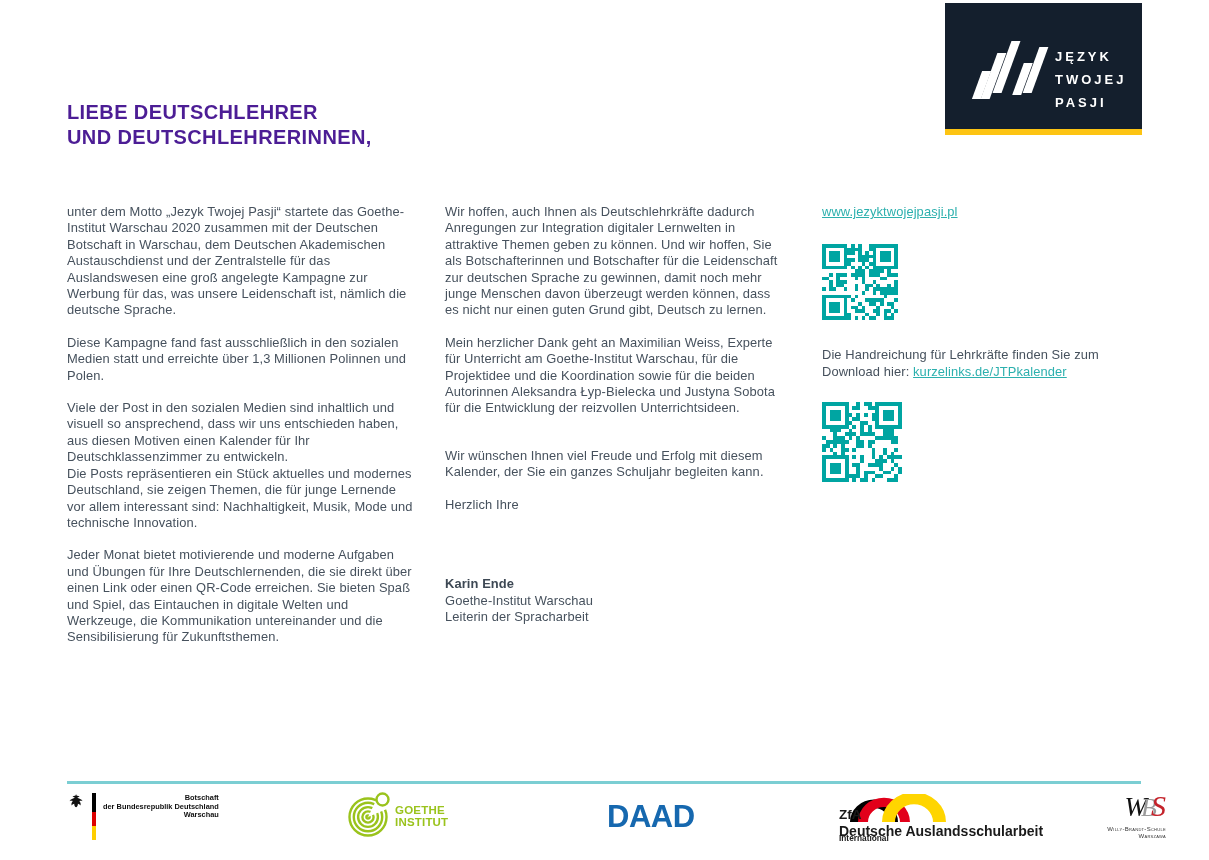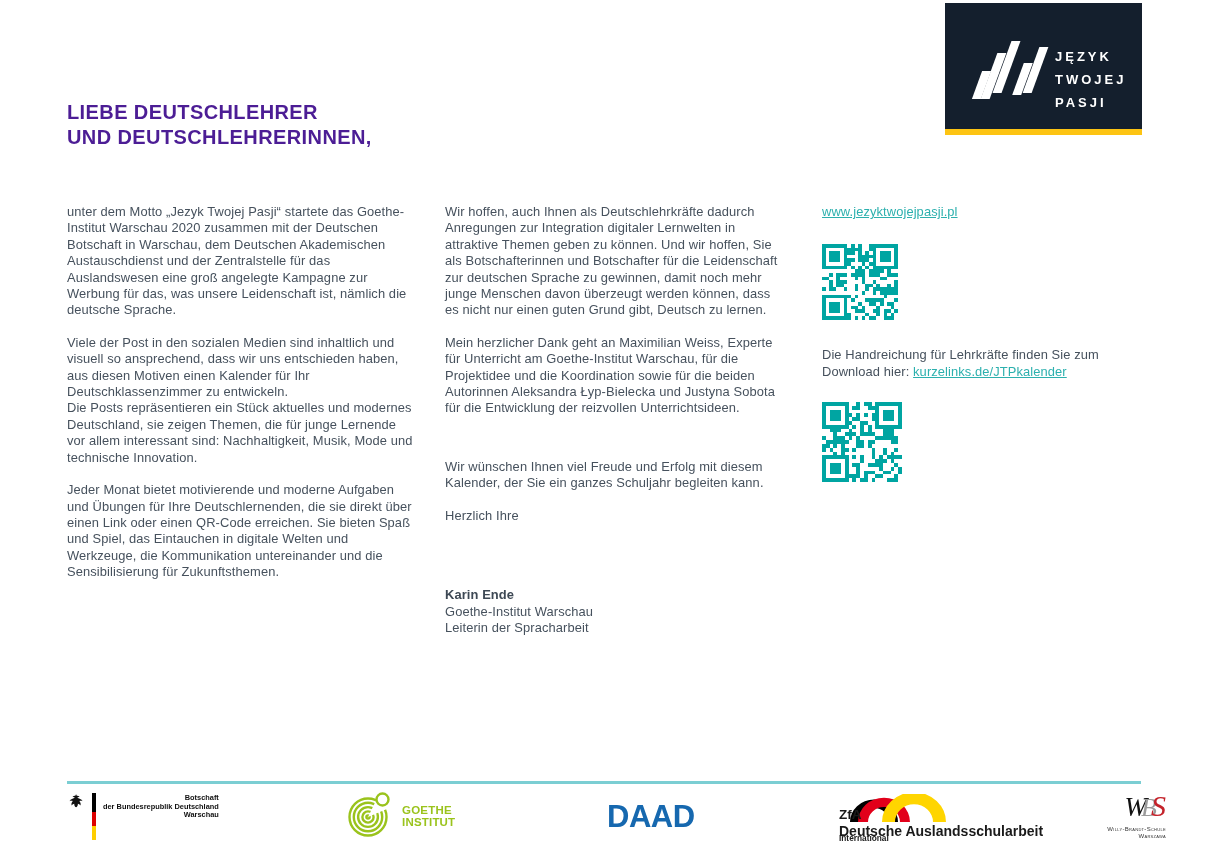--- a/index.html
+++ b/index.html
@@ -40,21 +40,21 @@
     letter-spacing:3px; line-height:23px;
   }
   .brand-text span { display:block; }
 
   
   .col { position:absolute; top:204px; font-size:12.9px; line-height:16.4px; letter-spacing:.1px; }
   #col1 { left:67px;  width:348px; }
   #col2 { left:445px; width:340px; }
   #col3 { left:822px; width:332px; }
   .col p { margin-bottom:16px; white-space:pre-line; }
-  #col2 p.gap-lg { margin-bottom:42px; }
+  #col2 p.gap-lg { margin-bottom:31px; }
   .closing { margin-bottom:0; }
   .signature { margin-top:63px; }
   .sig-name { font-weight:bold; color:#3d4854; }
   .sig-line { display:block; }
   a { color:#2cb0ae; text-decoration:underline; }
 
   
   .site-label { display:block; }
   .qr { display:block; line-height:0; }
   .qr1 { margin-top:24px; margin-bottom:27px; }
@@ -66,21 +66,21 @@
 
   .embassy { position:absolute; left:66px; top:792px; display:flex; align-items:flex-start; }
   .embassy .flagstripe { width:4px; height:47px; margin:1px 7px 0 5px; display:flex; flex-direction:column; }
   .flagstripe .fs-black { height:19px; background:#000000; }
   .flagstripe .fs-red   { height:14px; background:#dd0000; }
   .flagstripe .fs-gold  { height:14px; background:#ffce00; }
   .embassy-text { font-size:7.4px; line-height:8.7px; font-weight:bold; color:#111; padding-top:2px; }
   .embassy-text span { display:block;text-align:right; }
 
   .goethe { position:absolute; left:347px; top:790px; display:flex; align-items:center; }
-  .goethe-text { margin-left:8px; font-size:11.5px; line-height:12px; font-weight:bold; color:#9ac31c; letter-spacing:.2px; }
+  .goethe-text { margin-left:1px; font-size:11.5px; line-height:12px; font-weight:bold; color:#9ac31c; letter-spacing:.2px; }
   .goethe-text span { display:block; }
 
   .daad { position:absolute; left:607px; top:799px; font-size:31px; font-weight:bold; color:#1668af; letter-spacing:-.5px; }
 
   .zfa { position:absolute; left:836px; top:794px; width:150px; height:52px; }
   .zfa svg { position:absolute; left:12px; top:0; }
   .zfa-abbr { position:absolute; left:3px; top:13px; font-size:13.5px; font-weight:bold; color:#1a1a1a; }
   .zfa-line1 { position:absolute; left:3px; top:29px; font-size:14px; font-weight:bold; color:#1a1a1a; white-space:nowrap; }
   .zfa-line2 { position:absolute; left:3px; top:39px; font-size:8.3px; font-weight:bold; color:#1a1a1a; }
 
@@ -113,20 +113,21 @@
     <div class="brand-text">
       <span>JĘZYK</span>
       <span>TWOJEJ</span>
       <span>PASJI</span>
     </div>
     <div class="brand-bar-strip"></div>
   </div>
 
   <div class="col" id="col1">
     <p>unter dem Motto „Jezyk Twojej Pasji“ startete das Goethe-Institut Warschau 2020 zusammen mit der Deutschen Botschaft in Warschau, dem Deutschen Akademischen Austauschdienst und der Zentralstelle für das Auslandswesen eine groß angelegte Kampagne zur Werbung für das, was unsere Leidenschaft ist, nämlich die deutsche Sprache.</p>
+    <p>Diese Kampagne fand fast ausschließlich in den sozialen Medien statt und erreichte über 1,3 Millionen Polinnen und Polen.</p>
     <p>Viele der Post in den sozialen Medien sind inhaltlich und visuell so ansprechend, dass wir uns entschieden haben, aus diesen Motiven einen Kalender für Ihr Deutschklassenzimmer zu entwickeln.
 Die Posts repräsentieren ein Stück aktuelles und modernes Deutschland, sie zeigen Themen, die für junge Lernende vor allem interessant sind: Nachhaltigkeit, Musik, Mode und technische Innovation.</p>
     <p>Jeder Monat bietet motivierende und moderne Aufgaben und Übungen für Ihre Deutschlernenden, die sie direkt über einen Link oder einen QR-Code erreichen. Sie bieten Spaß und Spiel, das Eintauchen in digitale Welten und Werkzeuge, die Kommunikation untereinander und die Sensibilisierung für Zukunftsthemen.</p>
   </div>
 
   <div class="col" id="col2">
     <p>Wir hoffen, auch Ihnen als Deutschlehrkräfte dadurch Anregungen zur Integration digitaler Lernwelten in attraktive Themen geben zu können. Und wir hoffen, Sie als Botschafterinnen und Botschafter für die Leidenschaft zur deutschen Sprache zu gewinnen, damit noch mehr junge Menschen davon überzeugt werden können, dass es nicht nur einen guten Grund gibt, Deutsch zu lernen.</p>
     <p class="gap-lg">Mein herzlicher Dank geht an Maximilian Weiss, Experte für Unterricht am Goethe-Institut Warschau, für die Projektidee und die Koordination sowie für die beiden Autorinnen Aleksandra Łyp-Bielecka und Justyna Sobota für die Entwicklung der reizvollen Unterrichtsideen.</p>
     <p>Wir wünschen Ihnen viel Freude und Erfolg mit diesem Kalender, der Sie ein ganzes Schuljahr begleiten kann.</p>
     <p class="closing">Herzlich Ihre</p>

